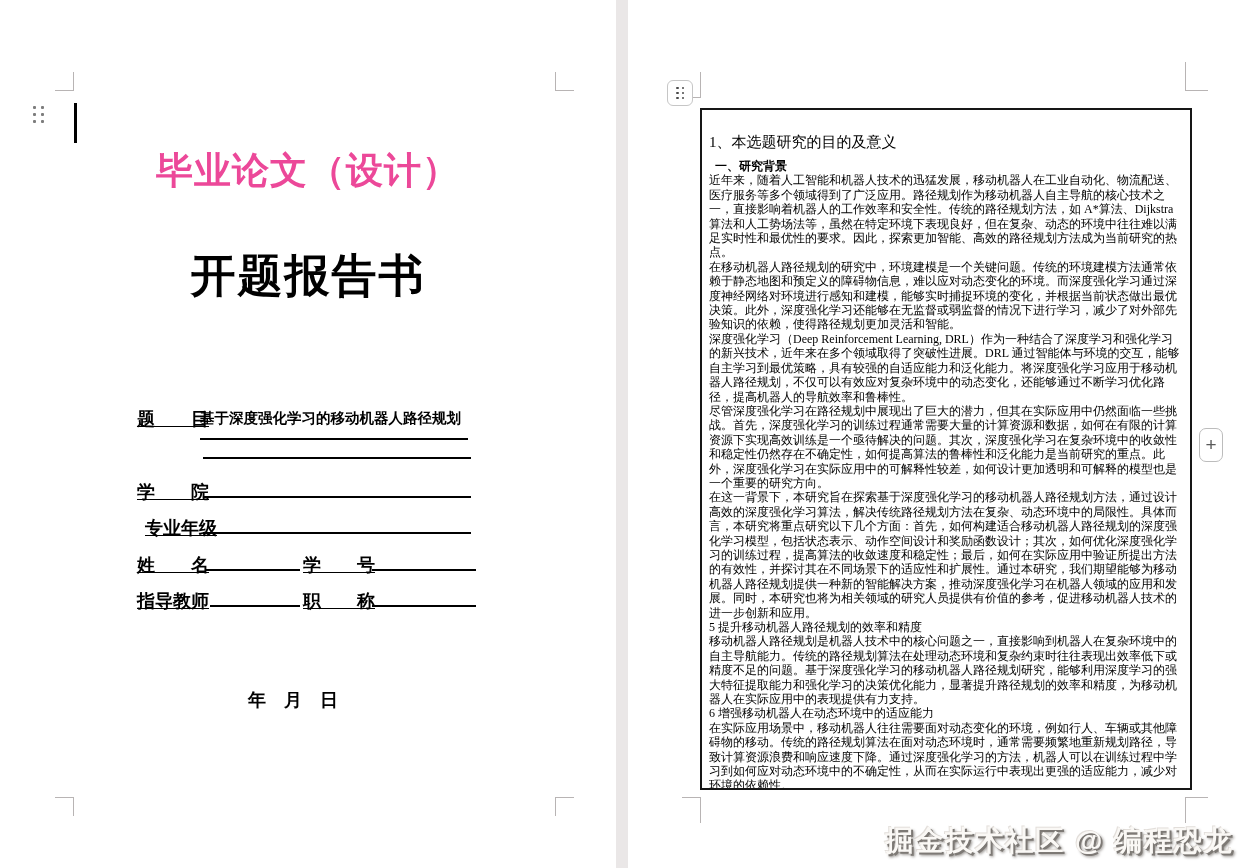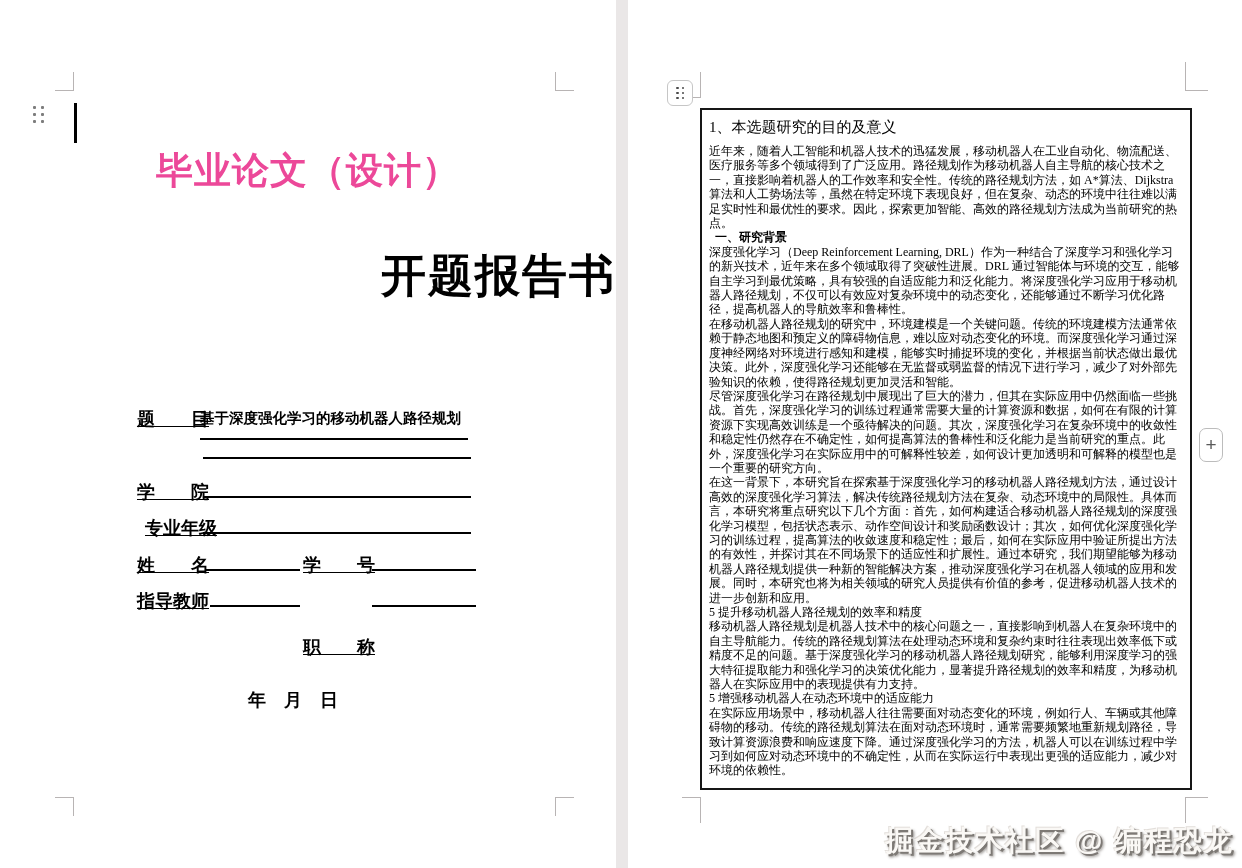--- a/index.html
+++ b/index.html
@@ -28,32 +28,32 @@
       border:1px solid #c6c6c6;border-radius:6px;display:flex;align-items:center;justify-content:center;
       box-sizing:border-box;}
   #table-handle .dots{grid-gap:2.5px 3px;}
   #table-handle .dots i{width:2.5px;height:2.5px;background:#4a4a4a;}
 
   #caret{position:absolute;left:74px;top:103px;width:3px;height:40px;background:#000;}
 
   
   .cover-t1{position:absolute;left:0;top:146px;width:616px;text-align:center;
             font-size:37px;font-weight:bold;color:#ec4899;letter-spacing:1px;}
-  .cover-t2{position:absolute;left:0;top:246px;width:616px;text-align:right;
+  .cover-t2{position:absolute;left:0;top:246px;width:616px;text-align:center;
             font-size:45px;font-weight:bold;color:#000;letter-spacing:2px;}
   .flabel{position:absolute;font-size:18px;font-weight:bold;color:#000;white-space:pre;text-decoration:underline;}
   .fline{position:absolute;border-bottom:2px solid #000;}
   .topic-val{position:absolute;left:200px;top:409px;width:268px;font-size:14.5px;font-weight:bold;
              border-bottom:2px solid #000;padding-bottom:10px;white-space:nowrap;color:#000;}
   .date-line{position:absolute;left:0;top:688px;width:616px;text-align:center;padding-right:30px;
              box-sizing:border-box;font-size:18px;font-weight:bold;color:#000;white-space:pre;}
 
   
   #content-box{position:absolute;left:72px;top:108px;width:492px;height:682px;box-sizing:border-box;
-               border:2px solid #161616;padding:3px 8px 0 7px;overflow:hidden;background:#fff;}
+               border:2px solid #161616;padding:18px 8px 0 7px;overflow:hidden;background:#fff;}
   .box-heading{font-size:15px;color:#000;margin:5px 0 7px 0;font-weight:normal;}
   .blk{font-size:12px;line-height:14.4px;color:#000;text-align:left;word-break:break-all;}
   .blk.subhead{font-weight:bold;}
   .blk.indent{padding-left:6px;}
 
   #plus-btn{position:absolute;left:571px;top:428px;width:24px;height:34px;box-sizing:border-box;
             background:#fff;border:1px solid #bcbcbc;border-radius:7px;color:#5a5a5a;
             display:flex;align-items:center;justify-content:center;
             font-family:"Liberation Sans",sans-serif;font-size:19px;cursor:pointer;}
 
@@ -96,21 +96,21 @@
     <div class="flabel" style="left:137px;top:516px;margin-left:8px;">专业年级</div>
     <div class="fline" style="left:203px;top:514px;width:268px;height:18px;"></div>
 
     <div class="flabel" style="left:137px;top:553px;">姓　　名</div>
     <div class="fline" style="left:205px;top:551px;width:95px;height:18px;"></div>
     <div class="flabel" style="left:303px;top:553px;">学　　号</div>
     <div class="fline" style="left:372px;top:551px;width:104px;height:18px;"></div>
 
     <div class="flabel" style="left:137px;top:589px;">指导教师</div>
     <div class="fline" style="left:210px;top:587px;width:90px;height:18px;"></div>
-    <div class="flabel" style="left:303px;top:589px;margin-top:46px;">职　　称</div>
+    <div class="flabel" style="left:303px;top:589px;">职　　称</div>
     <div class="fline" style="left:372px;top:587px;width:104px;height:18px;"></div>
 
     <div class="date-line">年　月　日</div>
   </div>
 
   <div id="gutter"></div>
 
   <div class="page" id="page-right">
     <div class="mark mk mk-tl" style="left:54px;top:72px;height:25px;"></div>
     <div class="mark mk mk-tr" style="left:557px;top:62px;width:22px;height:28px;"></div>
@@ -123,29 +123,29 @@
           <i></i>
           <i></i>
           <i></i>
           <i></i>
           <i></i>
         </div>
     </div>
 
     <div id="content-box">
       <div class="box-heading">1、本选题研究的目的及意义</div>
+      <div class="blk subhead indent">一、研究背景</div>
       <div class="blk">近年来，随着人工智能和机器人技术的迅猛发展，移动机器人在工业自动化、物流配送、医疗服务等多个领域得到了广泛应用。路径规划作为移动机器人自主导航的核心技术之一，直接影响着机器人的工作效率和安全性。传统的路径规划方法，如 A*算法、Dijkstra 算法和人工势场法等，虽然在特定环境下表现良好，但在复杂、动态的环境中往往难以满足实时性和最优性的要求。因此，探索更加智能、高效的路径规划方法成为当前研究的热点。</div>
-      <div class="blk subhead indent">一、研究背景</div>
+      <div class="blk">在移动机器人路径规划的研究中，环境建模是一个关键问题。传统的环境建模方法通常依赖于静态地图和预定义的障碍物信息，难以应对动态变化的环境。而深度强化学习通过深度神经网络对环境进行感知和建模，能够实时捕捉环境的变化，并根据当前状态做出最优决策。此外，深度强化学习还能够在无监督或弱监督的情况下进行学习，减少了对外部先验知识的依赖，使得路径规划更加灵活和智能。</div>
       <div class="blk">深度强化学习（Deep Reinforcement Learning, DRL）作为一种结合了深度学习和强化学习的新兴技术，近年来在多个领域取得了突破性进展。DRL 通过智能体与环境的交互，能够自主学习到最优策略，具有较强的自适应能力和泛化能力。将深度强化学习应用于移动机器人路径规划，不仅可以有效应对复杂环境中的动态变化，还能够通过不断学习优化路径，提高机器人的导航效率和鲁棒性。</div>
-      <div class="blk">在移动机器人路径规划的研究中，环境建模是一个关键问题。传统的环境建模方法通常依赖于静态地图和预定义的障碍物信息，难以应对动态变化的环境。而深度强化学习通过深度神经网络对环境进行感知和建模，能够实时捕捉环境的变化，并根据当前状态做出最优决策。此外，深度强化学习还能够在无监督或弱监督的情况下进行学习，减少了对外部先验知识的依赖，使得路径规划更加灵活和智能。</div>
       <div class="blk">尽管深度强化学习在路径规划中展现出了巨大的潜力，但其在实际应用中仍然面临一些挑战。首先，深度强化学习的训练过程通常需要大量的计算资源和数据，如何在有限的计算资源下实现高效训练是一个亟待解决的问题。其次，深度强化学习在复杂环境中的收敛性和稳定性仍然存在不确定性，如何提高算法的鲁棒性和泛化能力是当前研究的重点。此外，深度强化学习在实际应用中的可解释性较差，如何设计更加透明和可解释的模型也是一个重要的研究方向。</div>
       <div class="blk">在这一背景下，本研究旨在探索基于深度强化学习的移动机器人路径规划方法，通过设计高效的深度强化学习算法，解决传统路径规划方法在复杂、动态环境中的局限性。具体而言，本研究将重点研究以下几个方面：首先，如何构建适合移动机器人路径规划的深度强化学习模型，包括状态表示、动作空间设计和奖励函数设计；其次，如何优化深度强化学习的训练过程，提高算法的收敛速度和稳定性；最后，如何在实际应用中验证所提出方法的有效性，并探讨其在不同场景下的适应性和扩展性。通过本研究，我们期望能够为移动机器人路径规划提供一种新的智能解决方案，推动深度强化学习在机器人领域的应用和发展。同时，本研究也将为相关领域的研究人员提供有价值的参考，促进移动机器人技术的进一步创新和应用。</div>
       <div class="blk">5 提升移动机器人路径规划的效率和精度</div>
       <div class="blk">移动机器人路径规划是机器人技术中的核心问题之一，直接影响到机器人在复杂环境中的自主导航能力。传统的路径规划算法在处理动态环境和复杂约束时往往表现出效率低下或精度不足的问题。基于深度强化学习的移动机器人路径规划研究，能够利用深度学习的强大特征提取能力和强化学习的决策优化能力，显著提升路径规划的效率和精度，为移动机器人在实际应用中的表现提供有力支持。</div>
-      <div class="blk">5 增强移动机器人在动态环境中的适应能力</div>
+      <div class="blk">6 增强移动机器人在动态环境中的适应能力</div>
       <div class="blk">在实际应用场景中，移动机器人往往需要面对动态变化的环境，例如行人、车辆或其他障碍物的移动。传统的路径规划算法在面对动态环境时，通常需要频繁地重新规划路径，导致计算资源浪费和响应速度下降。通过深度强化学习的方法，机器人可以在训练过程中学习到如何应对动态环境中的不确定性，从而在实际运行中表现出更强的适应能力，减少对环境的依赖性。</div>
 
     </div>
 
     <div id="plus-btn">+</div>
   </div>
 
   <div id="watermark">掘金技术社区 @ 编程恐龙</div>
 </div>
 

